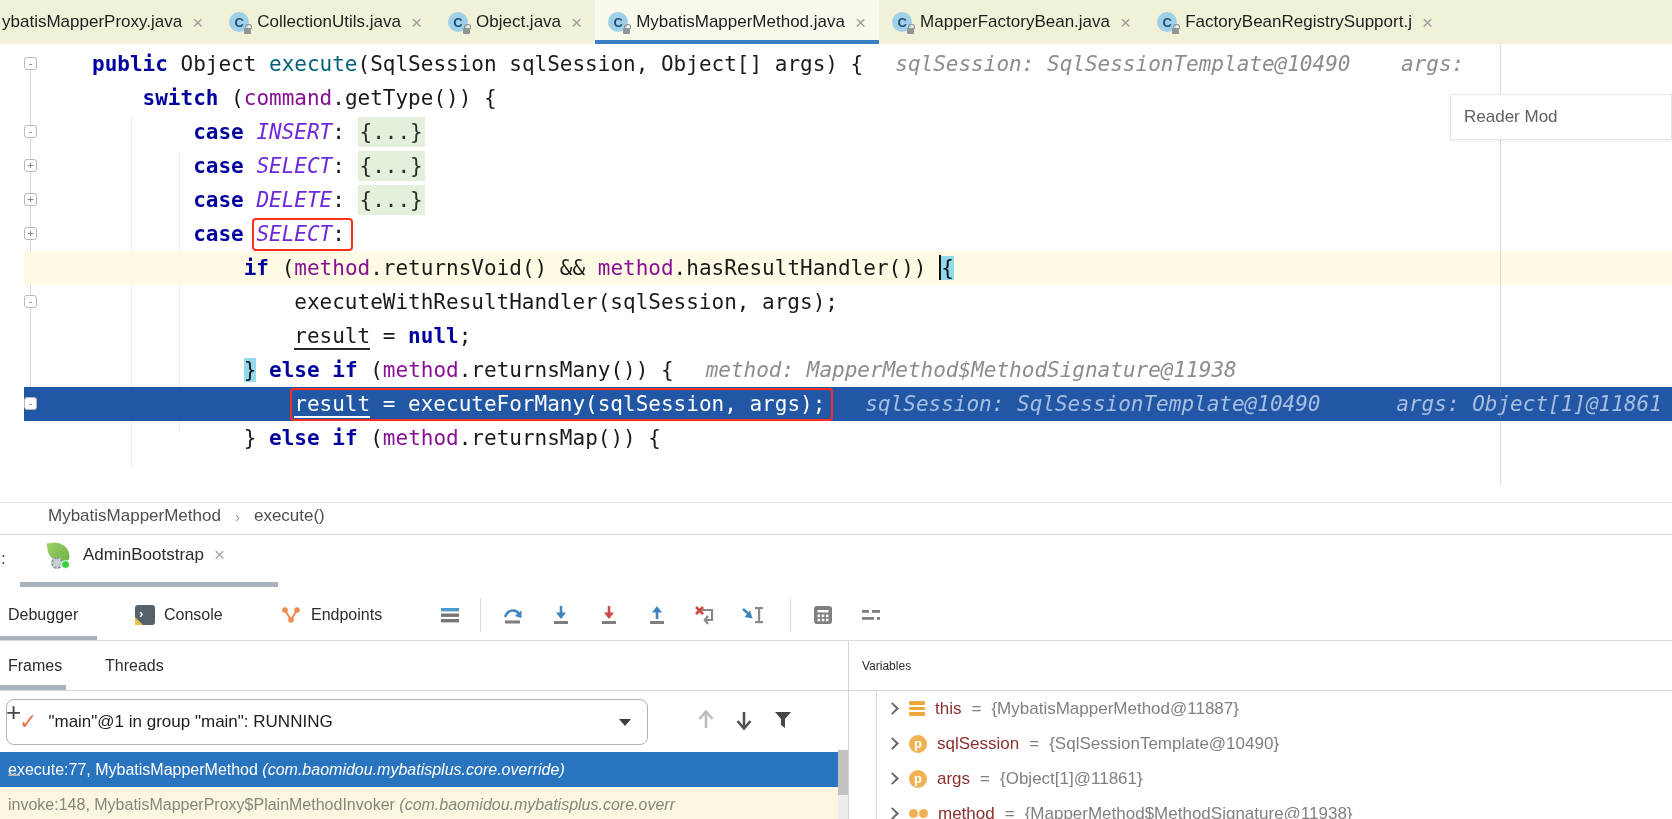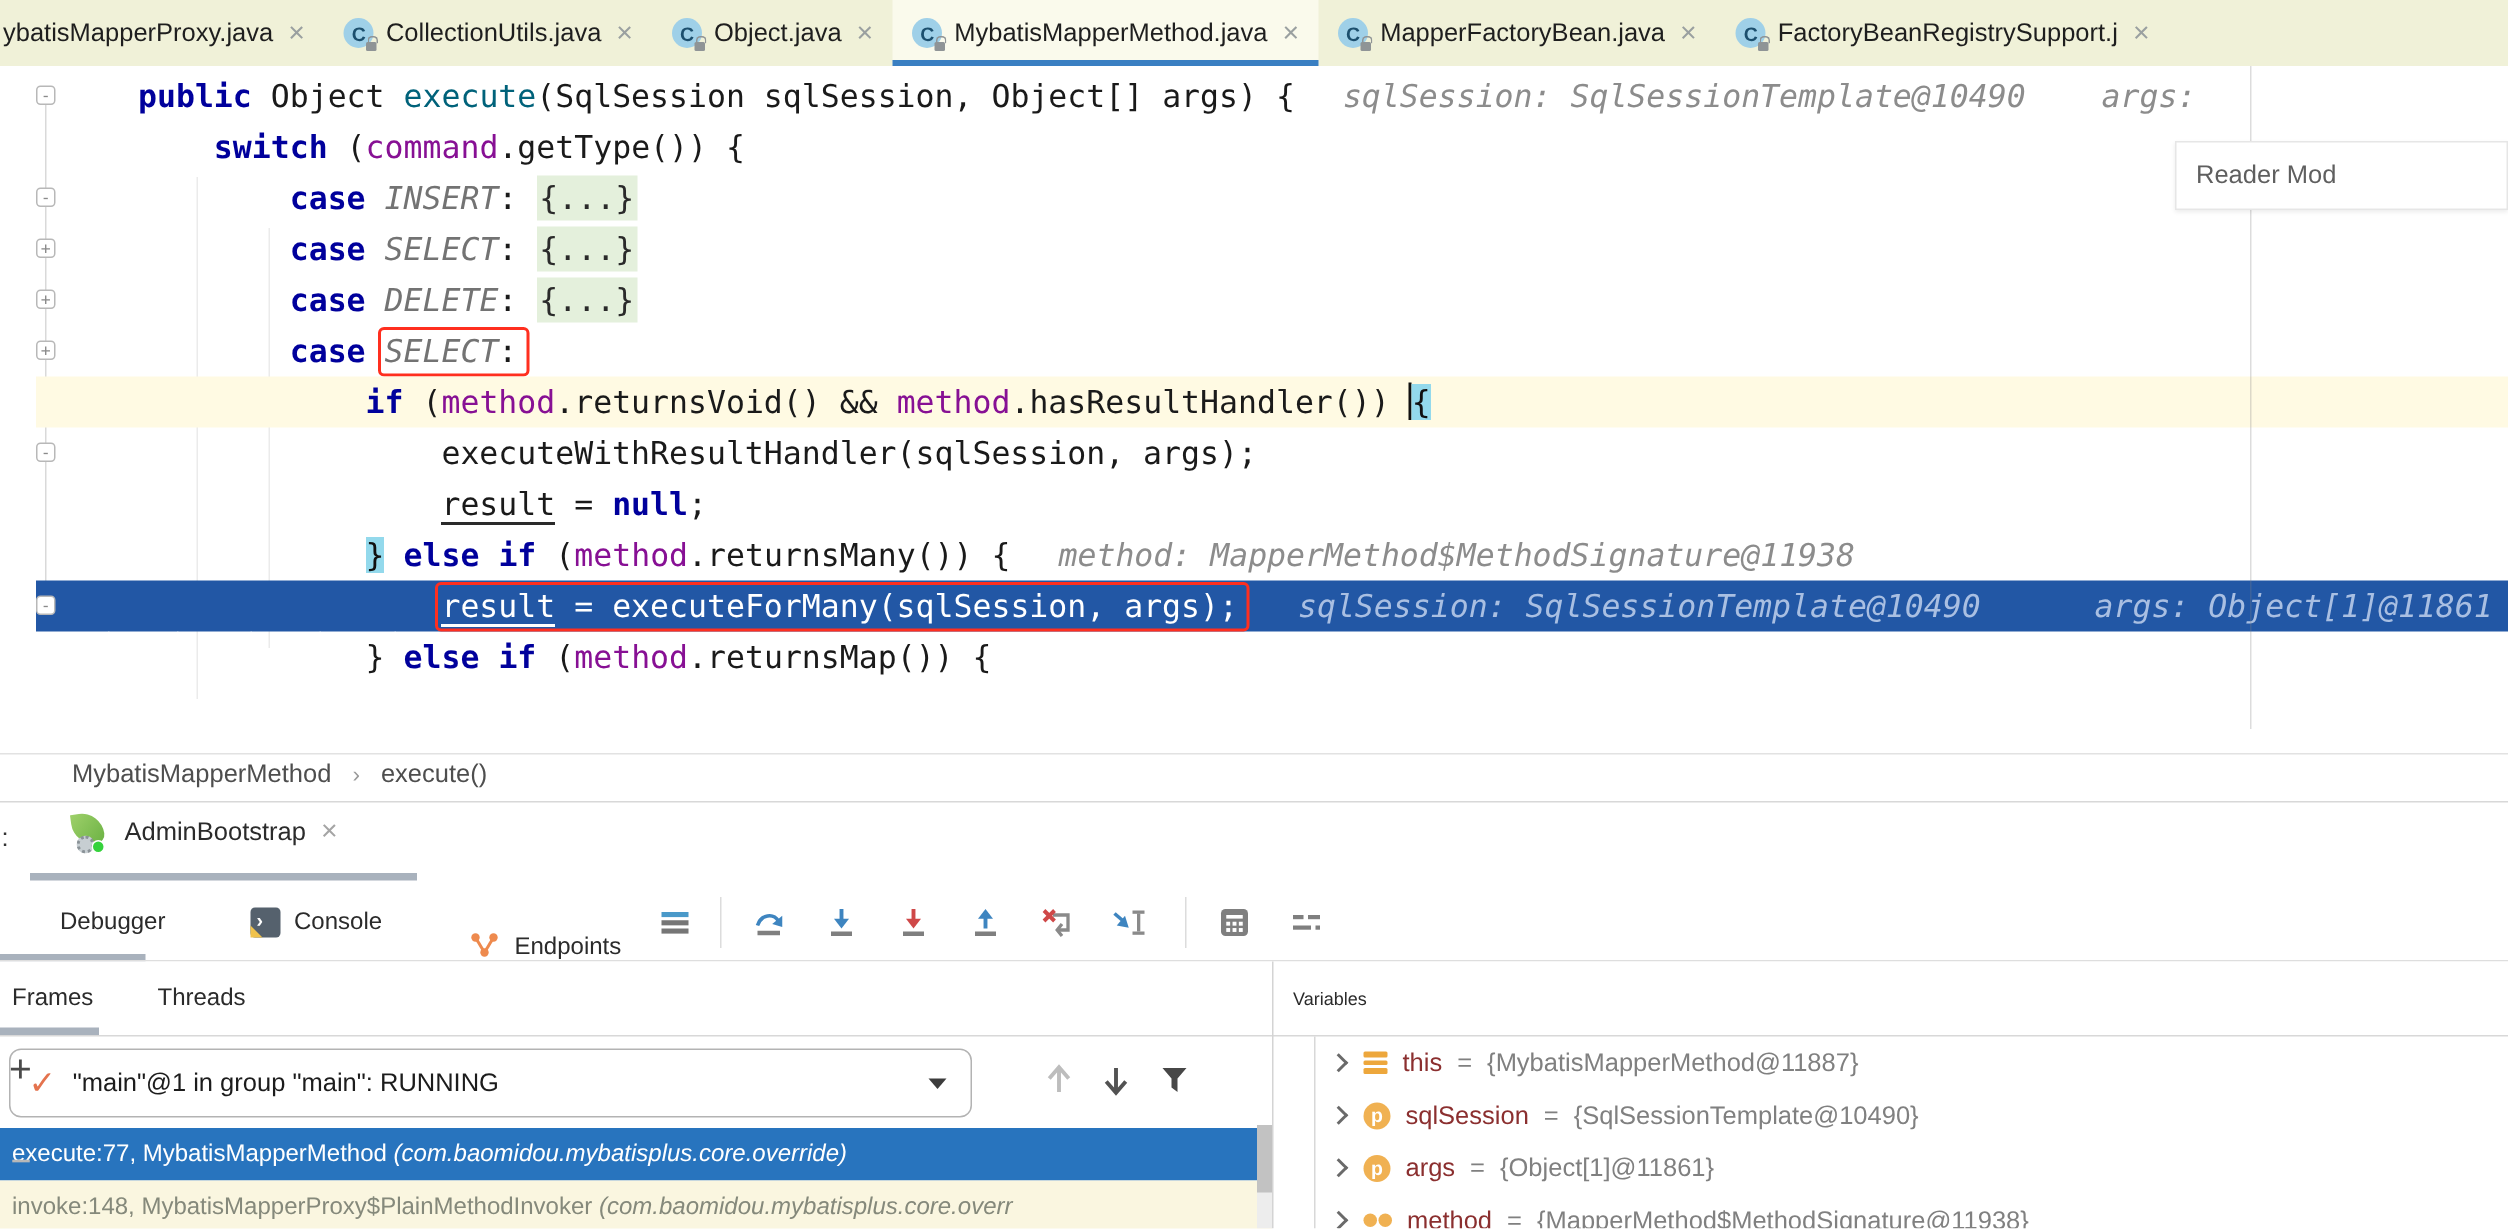--- a/index.html
+++ b/index.html
@@ -20,21 +20,21 @@
   
   #editor { position:absolute; top:44px; left:0; width:1672px; height:442px; background:#fff; overflow:hidden; }
   #code-lines { position:absolute; top:3px; left:0; width:1672px; }
   .cline { position:relative; height:34px; line-height:34px; padding-left:92px; font-family:"DejaVu Sans Mono",monospace; font-size:21px; white-space:pre; z-index:2; }
   .bg-cur  { background:linear-gradient(90deg,#ffffff 24px,#fffae3 24px); }
   .bg-exec { background:linear-gradient(90deg,#ffffff 24px,#2257a5 24px); }
   .tk { white-space:pre; }
   .c-k { color:#00009c; font-weight:bold; }
   .c-p { color:#1a1a1a; }
   .c-f { color:#871094; }
-  .c-e { color:#737373; font-style:italic; }
+  .c-e { color:#6d28d9; font-style:italic; }
   .c-d { color:#00627a; }
   .c-u { color:#1a1a1a; border-bottom:2px solid #2a2a2a; }
   .c-fold { background:#e4f0dc; color:#2a2a2a; padding:3px 2px; }
   .c-bh { background:#93d9ec; color:#111; }
   .c-w { color:#ffffff; }
   .c-wu { color:#ffffff; border-bottom:2px solid #fff; }
   .c-caret { display:inline-block; width:2px; height:25px; background:#111; vertical-align:-5px; }
   .hint { color:#8c8c8c; font-style:italic; margin-left:32px; font-family:"DejaVu Sans Mono",monospace; }
   .hint.exec { color:#a9bfe2; }
   .red-box { border:2px solid #ff2f1f; border-radius:4px; padding:2px 6px 3px 2px; margin-left:-4px; }
@@ -58,21 +58,21 @@
   #run-tab-label { font-size:17px; color:#2b2b2b; }
   #run-tab-close { color:#a5a5a5; font-size:19px; }
   #run-underline { position:absolute; left:20px; top:47px; width:258px; height:5px; background:#a9b2bd; }
   .spring-ic { position:relative; width:27px; height:27px; }
   .spring-leaf { position:absolute; left:2px; top:1px; width:21px; height:21px; background:linear-gradient(135deg,#9ed06a,#6cb244); border-radius:2% 100% 40% 100%; transform:rotate(-8deg); }
   .spring-gear { position:absolute; left:5px; bottom:-1px; width:12px; height:12px; border-radius:50%; background:#c7ced2; border:2px dotted #8a9297; }
   .spring-dot { position:absolute; right:3px; bottom:-1px; width:9px; height:9px; border-radius:50%; background:#35d23c; border:1px solid #fff; }
 
   
   #dbg-row { position:absolute; top:589px; left:0; width:1672px; height:52px; background:#fff; }
-  #dbg-row .tabitem { position:absolute; top:0; height:52px; display:flex; align-items:center; gap:9px; font-size:16px; color:#2b2b2b;margin-left:32px; }
+  #dbg-row .tabitem { position:absolute; top:0; height:52px; display:flex; align-items:center; gap:9px; font-size:16px; color:#2b2b2b; }
   #dbg-underline { position:absolute; left:0; top:47px; width:97px; height:5px; background:#a9b2bd; }
   #dbg-bottomline { position:absolute; left:0; top:51px; width:1672px; height:1px; background:#dedede; }
   .vsep { position:absolute; top:9px; width:1px; height:34px; background:#dcdcdc; }
   .ic-btn { position:absolute; top:13px; width:26px; height:26px; display:flex; align-items:center; justify-content:center; }
   .console-ic { position:relative; width:20px; height:20px; border-radius:3px; background:#55616d; color:#fff; font-weight:bold; font-size:13px; }
   .console-ic span { position:absolute; left:4px; top:1px; }
   .console-ic i { position:absolute; left:0; bottom:0; width:0; height:0; border-left:8px solid #f0c24b; border-top:8px solid transparent; }
 
   
   #bottom { position:absolute; top:641px; left:0; width:1672px; height:178px; background:#fff; }
@@ -206,21 +206,21 @@
     <div class="tabitem" style="left:8px;">
       <span>Debugger</span>
     </div>
     <div class="tabitem" style="left:135px;">
       <span class="console-ic">
           <span>›</span>
           <i></i>
         </span>
       <span>Console</span>
     </div>
-    <div class="tabitem" style="left:280px;align-items:flex-end;">
+    <div class="tabitem" style="left:280px;">
       <svg width="22" height="22" viewBox="0 0 22 22">
         <line x1="5" y1="6" x2="11" y2="16" stroke="#ee8a4e" stroke-width="2"></line>
         <line x1="17" y1="6" x2="11" y2="16" stroke="#ee8a4e" stroke-width="2"></line>
         <circle cx="5" cy="6" r="2.8" fill="#ee8a4e"></circle>
           <circle cx="17" cy="6" r="2.8" fill="#ee8a4e"></circle>
           <circle cx="11" cy="16" r="2.8" fill="#ee8a4e"></circle>
       </svg>
       <span>Endpoints</span>
     </div>
 

